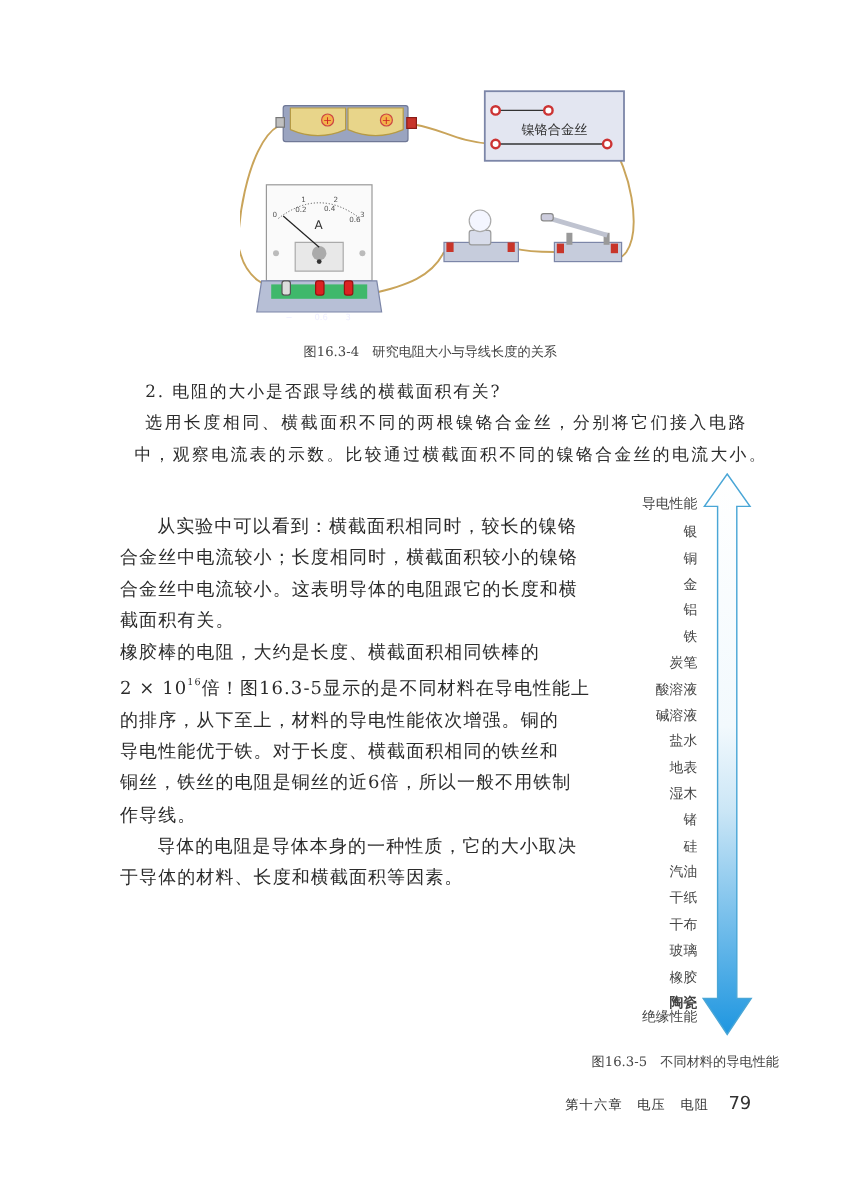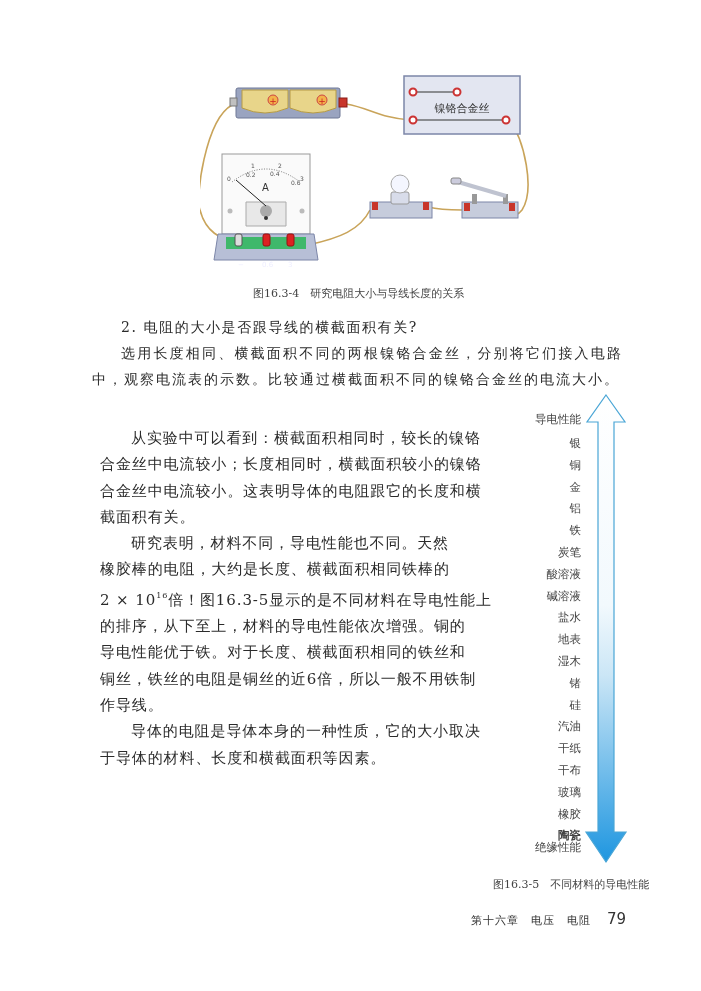--- a/index.html
+++ b/index.html
@@ -5,21 +5,21 @@
   html, body { margin: 0; padding: 0; background: #ffffff; }
   body { width: 701px; height: 991px; position: relative; overflow: hidden;
          font-family: "DejaVu Serif", "Liberation Serif", serif; color: #2b2b2b; }
   .abs { position: absolute; }
   .figure1 { left: 200px; top: 60px; width: 340px; height: 220px; }
   .cap { font-size: 11px; color: #444; white-space: nowrap; }
   .cap1 { left: 253px; top: 286px; }
   .body-line { font-size: 14.5px; line-height: 26px; white-space: nowrap; letter-spacing: 0.2px; }
   .q-title { left: 121px; top: 314px; font-size: 14px; letter-spacing: 1.6px; text-align: center; }
   .q-p1 { left: 121px; top: 340px; font-size: 14px; letter-spacing: 2.2px; }
-  .q-p2 { left: 92px; top: 366px; font-size: 14px; letter-spacing: 2.0px; }
+  .q-p2 { left: 112px; top: 366px; font-size: 14px; letter-spacing: 2.0px; }
   .para { left: 100px; width: 385px; font-size: 15px; line-height: 26.3px; letter-spacing: 0.9px; }
   .para p { margin: 0; white-space: nowrap; }
   .para .ind { padding-left: 31px; }
   .sup { font-size: 8px; vertical-align: 7px; }
   .scale-label { font-size: 11.5px; color: #444; text-align: right; width: 80px; white-space: nowrap; }
   .cap2 { left: 493px; top: 877px; }
   .footer { left: 471px; top: 910px; font-size: 11px; color: #333; white-space: nowrap; letter-spacing: 1px; }
   .footer .pg { font-family: "DejaVu Sans", "Liberation Sans", sans-serif; font-size: 15px; letter-spacing: 0; margin-left: 16px; }
 </style>
 </head>
@@ -110,21 +110,20 @@
 
 <div class="abs body-line q-title">2. 电阻的大小是否跟导线的横截面积有关?</div>
 <div class="abs body-line q-p1">选用长度相同、横截面积不同的两根镍铬合金丝，分别将它们接入电路</div>
 <div class="abs body-line q-p2">中，观察电流表的示数。比较通过横截面积不同的镍铬合金丝的电流大小。</div>
 
 <div class="abs para" style="top:425px;">
   <p class="ind">从实验中可以看到：横截面积相同时，较长的镍铬</p>
   <p>合金丝中电流较小；长度相同时，横截面积较小的镍铬</p>
   <p>合金丝中电流较小。这表明导体的电阻跟它的长度和横</p>
   <p>截面积有关。</p>
-  <p class="ind">研究表明，材料不同，导电性能也不同。天然</p>
   <p>橡胶棒的电阻，大约是长度、横截面积相同铁棒的</p>
   <p><span>2 × 10</span><span class="sup">16</span><span>倍！图16.3-5显示的是不同材料在导电性能上</span></p>
   <p>的排序，从下至上，材料的导电性能依次增强。铜的</p>
   <p>导电性能优于铁。对于长度、横截面积相同的铁丝和</p>
   <p>铜丝，铁丝的电阻是铜丝的近6倍，所以一般不用铁制</p>
   <p>作导线。</p>
   <p class="ind">导体的电阻是导体本身的一种性质，它的大小取决</p>
   <p>于导体的材料、长度和横截面积等因素。</p>
 </div>
 

